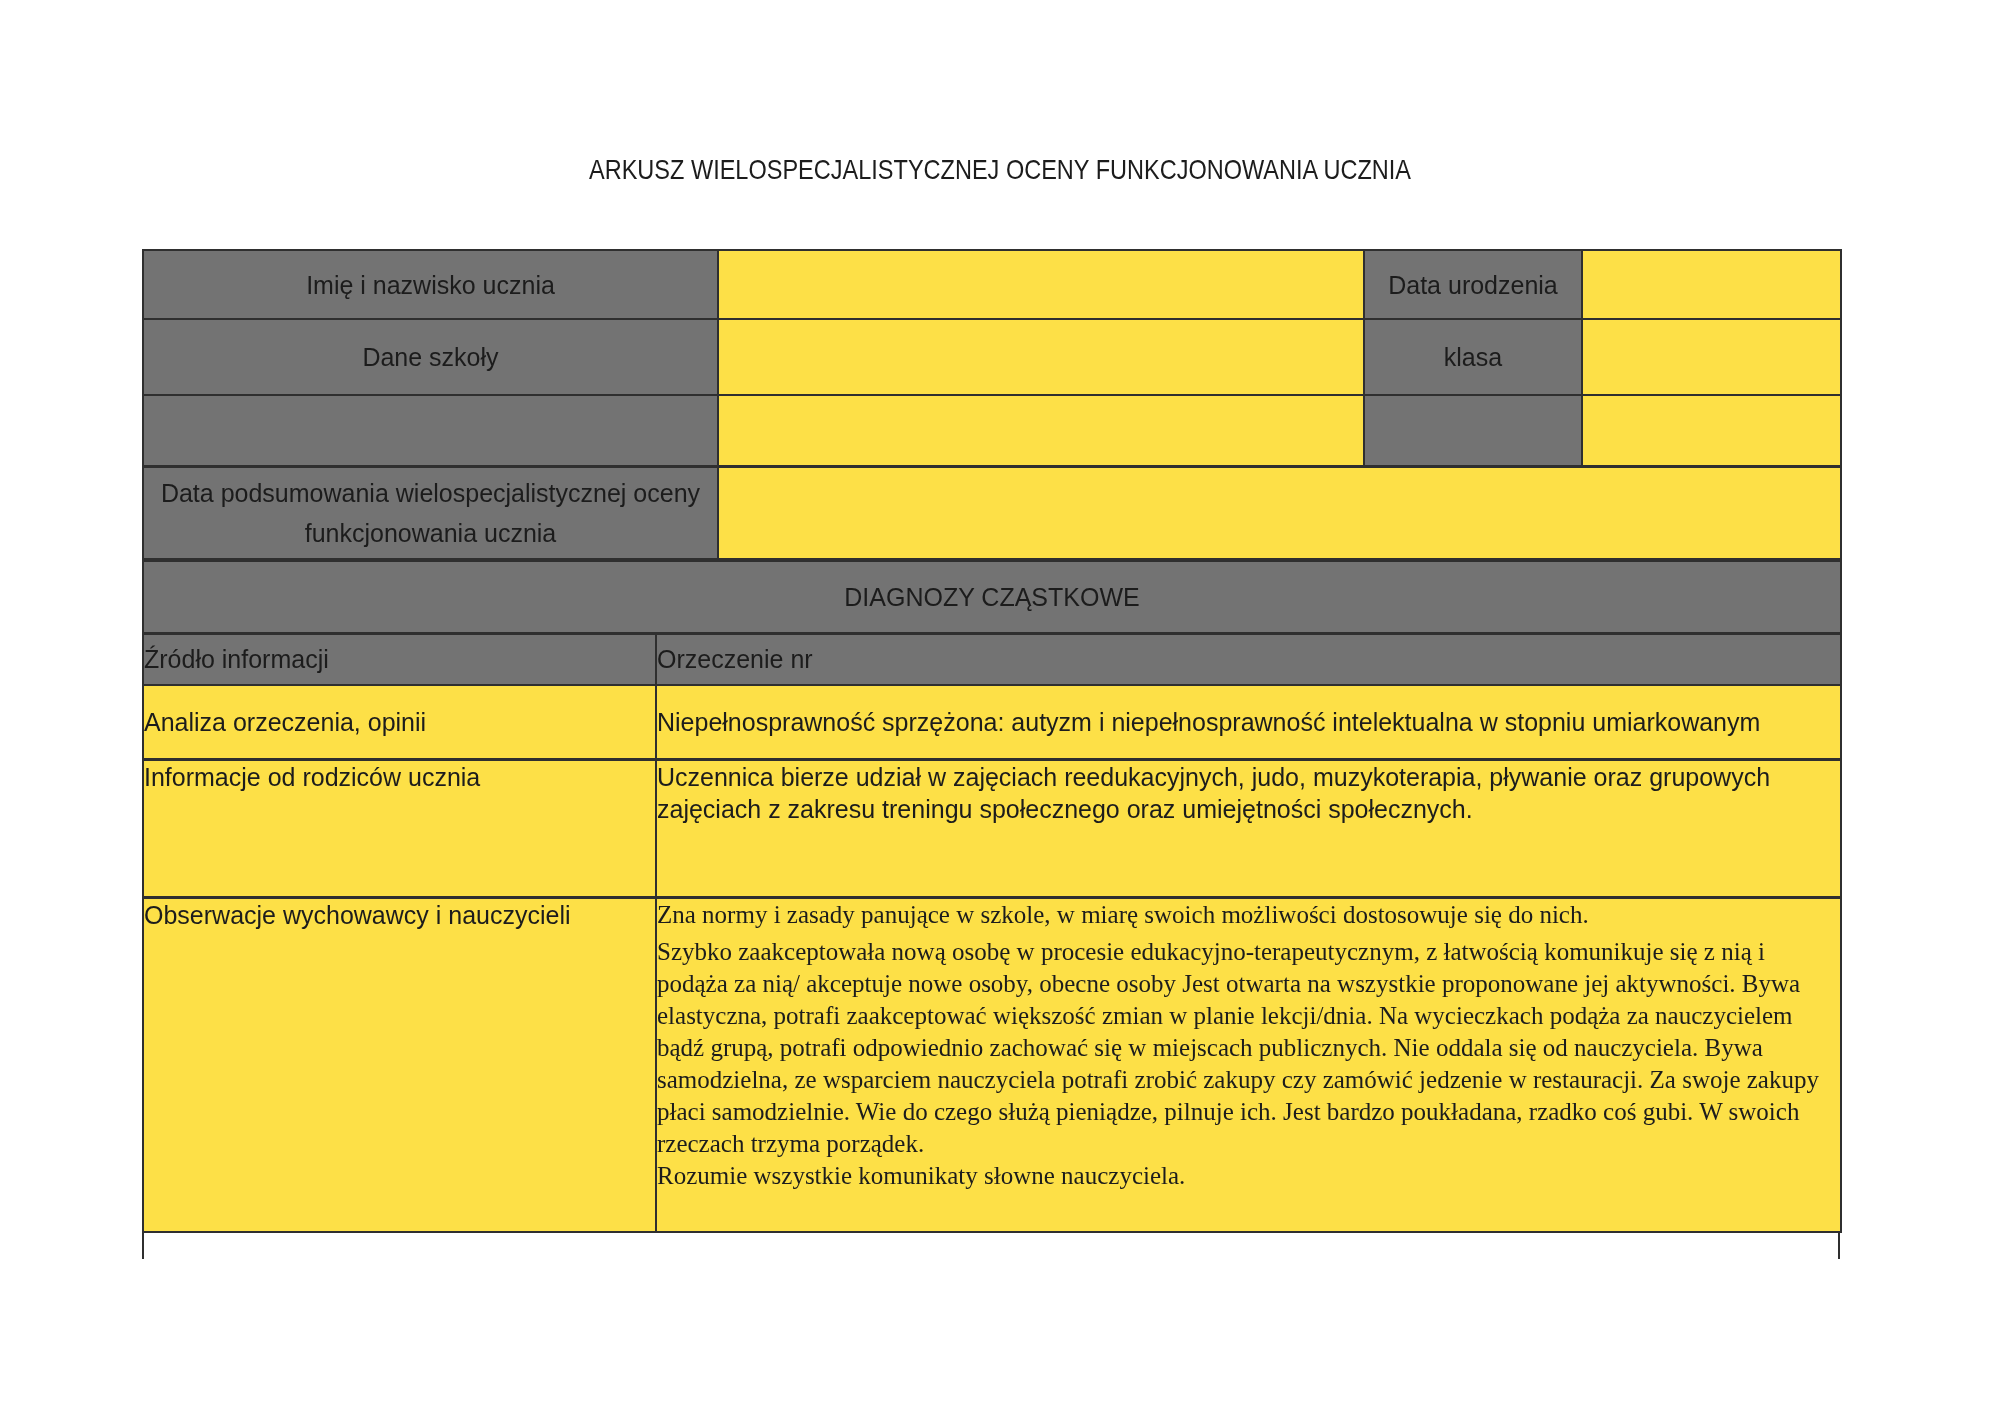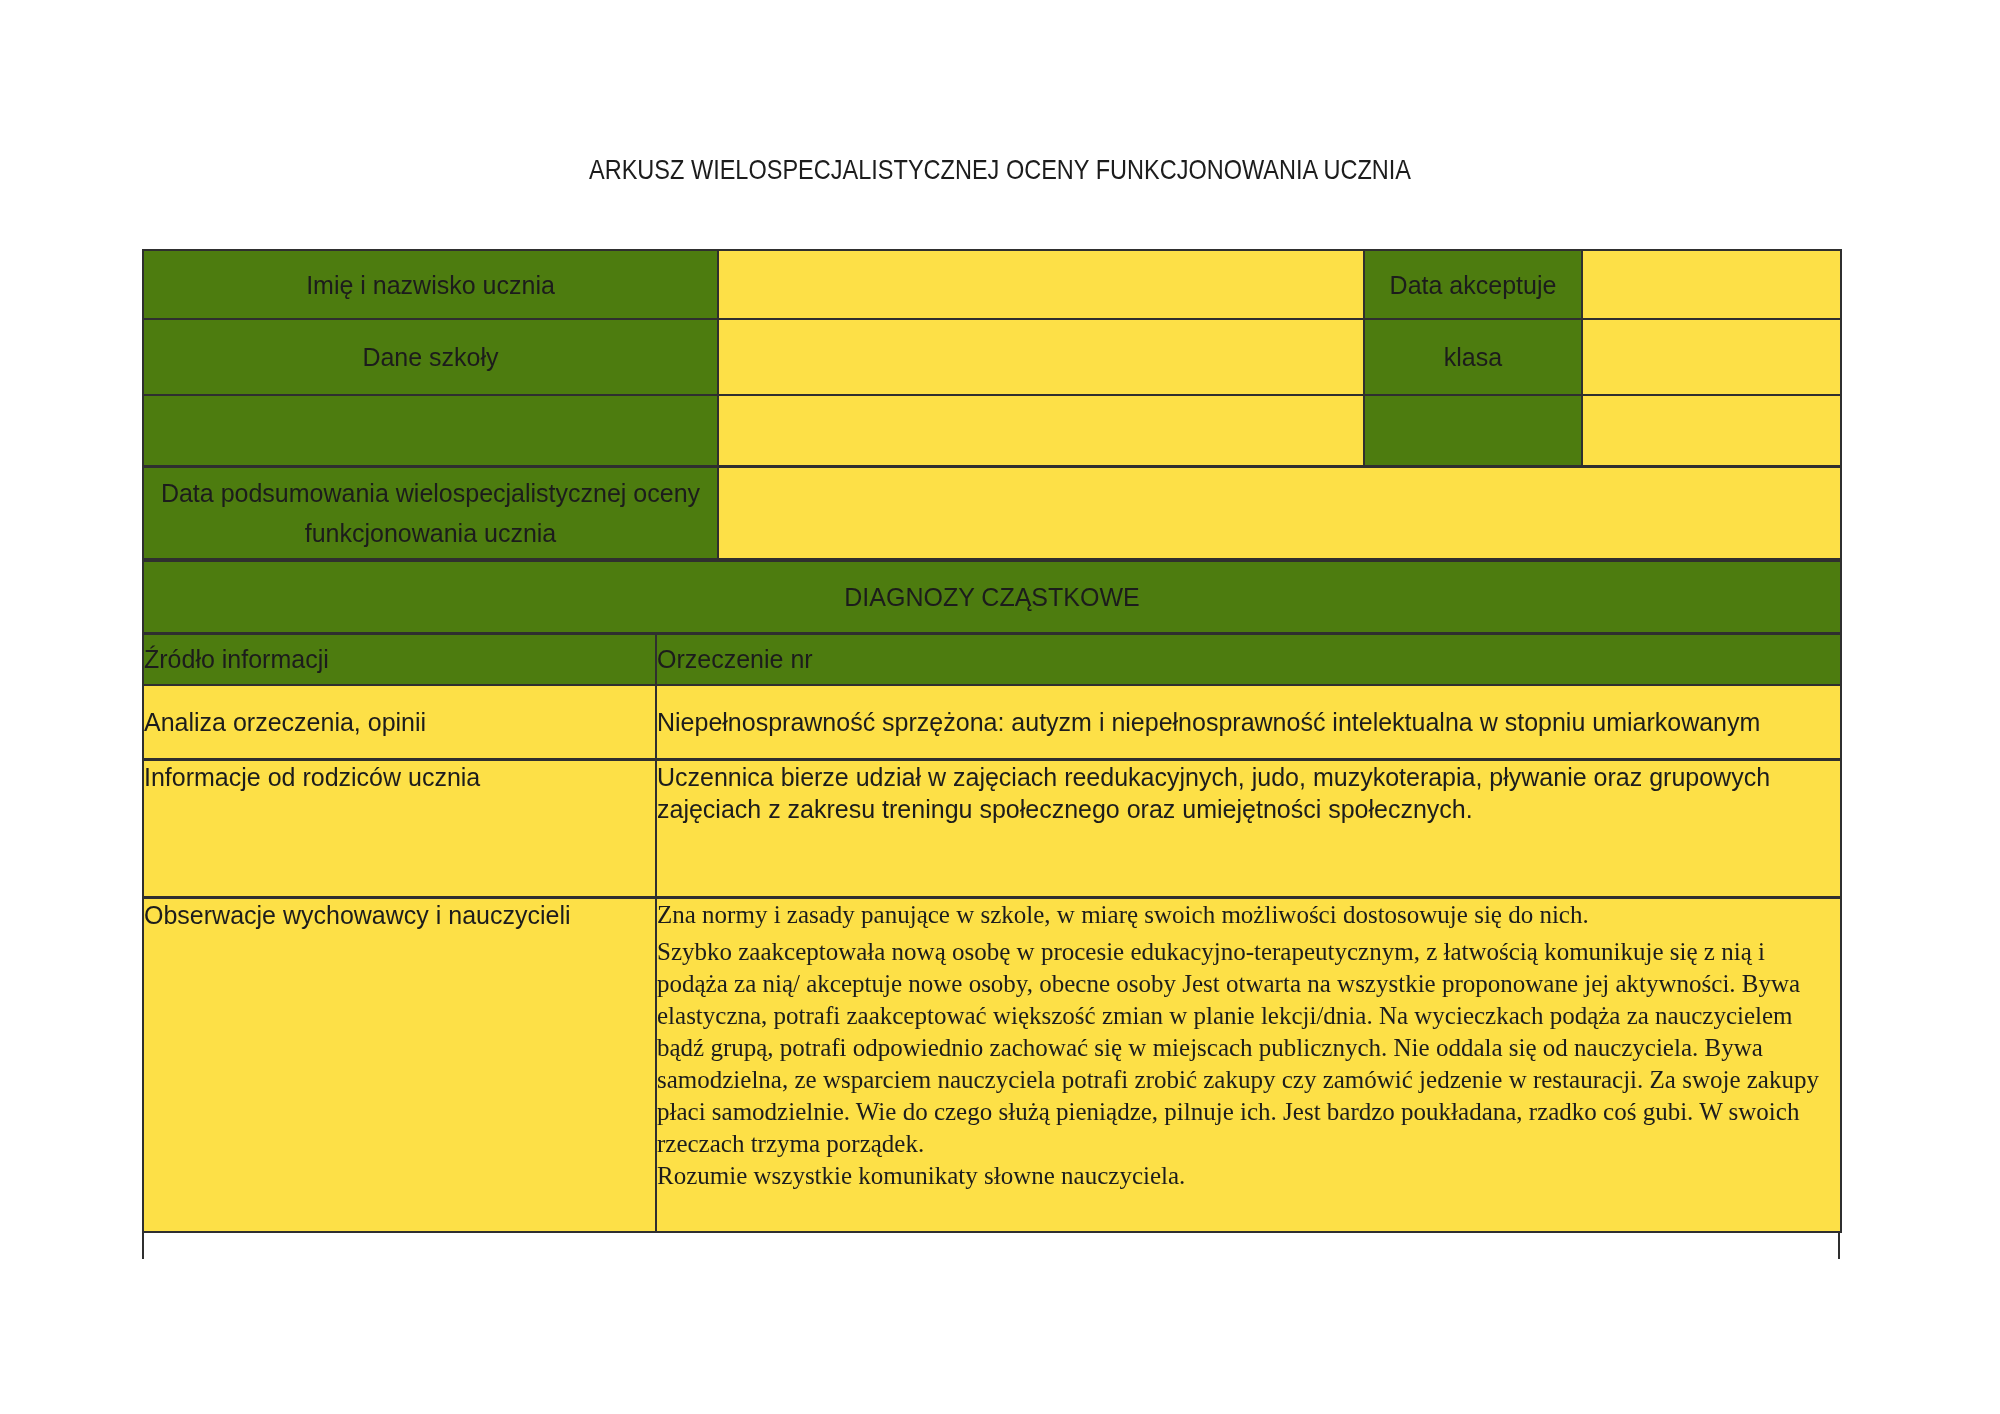--- a/index.html
+++ b/index.html
@@ -31,21 +31,21 @@
     width:1698px;
   }
   .tbl td{
     border:2px solid #2f2f2f;
     font-size:25px;
     line-height:32px;
     padding:0;
     overflow:hidden;
   }
   .tbl-top{margin-top:61px;}
-  .gray{background:#4d7c0f;}
+  .gray{background:#737373;}
   .white{background:#fde047;}
   .c-center{text-align:center;vertical-align:middle;}
   .v-mid{vertical-align:middle;}
   .v-top{vertical-align:top;}
 
   
   .r1{height:69px;}
   .r2{height:76px;}
   .r3{height:71px;}
   .r4{height:93px;}
@@ -94,21 +94,21 @@
     <colgroup>
       <col style="width:575px">
         <col style="width:646px">
         <col style="width:218px">
         <col style="width:259px">
     </colgroup>
     <tbody>
         <tr class="r1">
       <td class="gray c-center">Imię i nazwisko ucznia</td>
       <td class="white"></td>
-      <td class="gray c-center">Data akceptuje</td>
+      <td class="gray c-center">Data urodzenia</td>
       <td class="white"></td>
     </tr>
     <tr class="r2">
       <td class="gray c-center">Dane szkoły</td>
       <td class="white"></td>
       <td class="gray c-center">klasa</td>
       <td class="white"></td>
     </tr>
     <tr class="r3">
       <td class="gray thick-bottom"></td>

